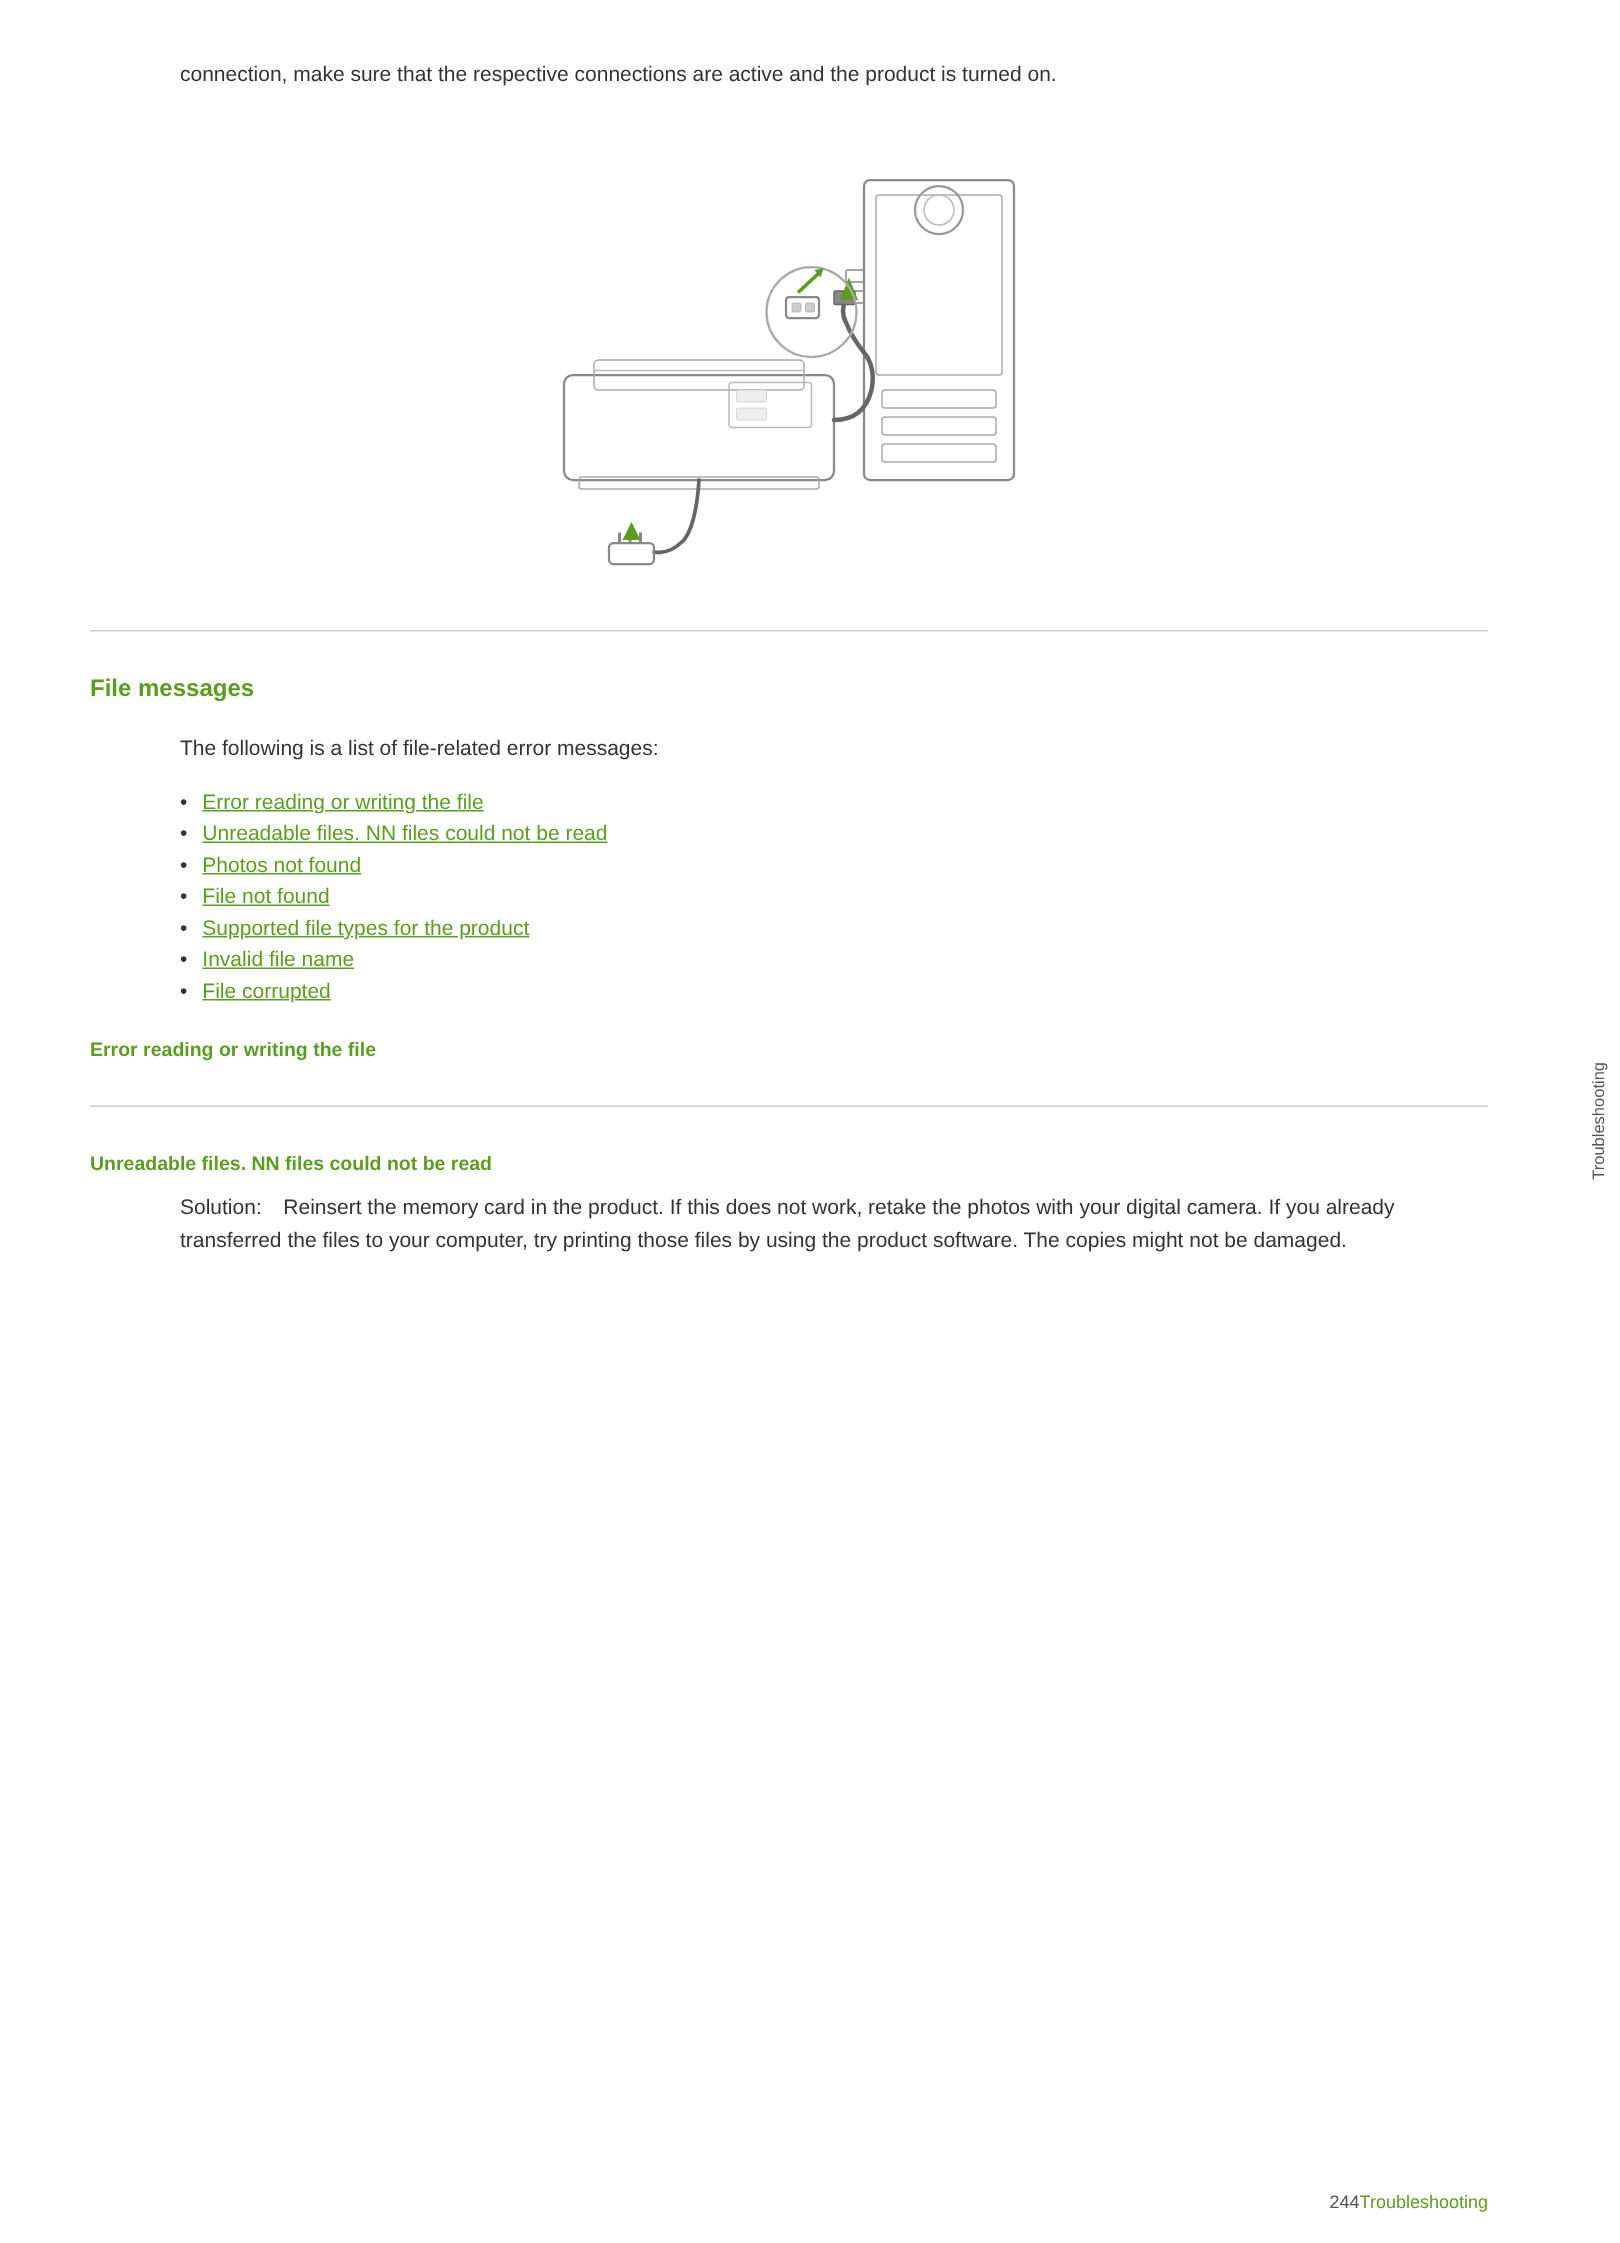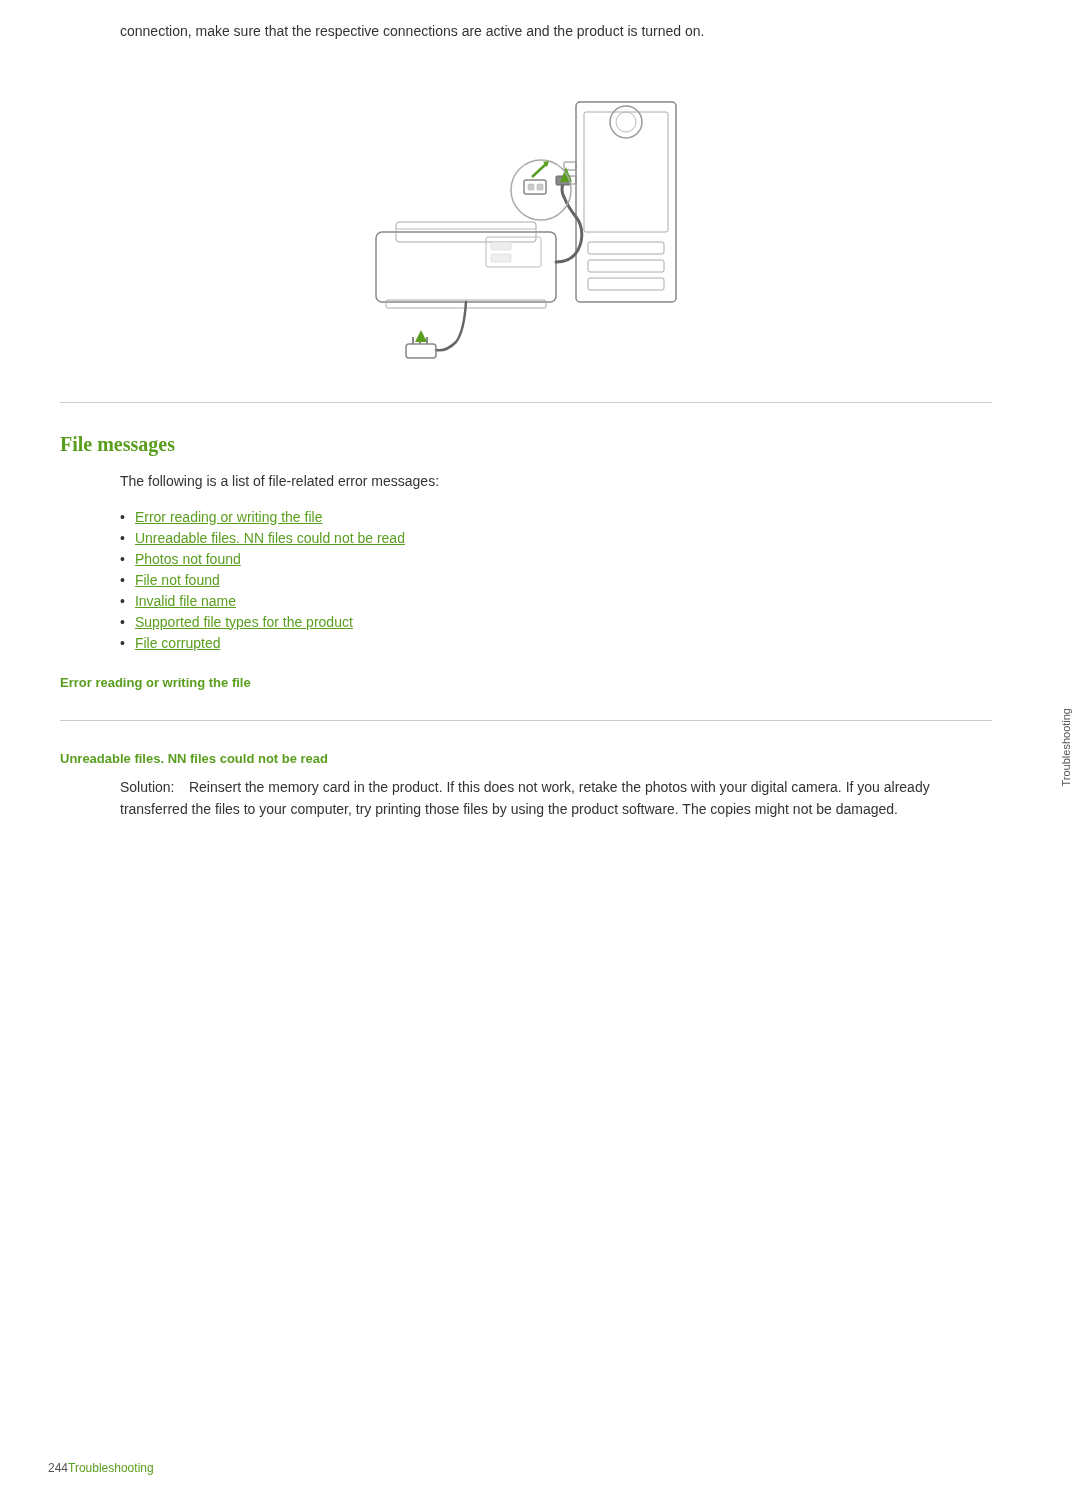--- a/index.html
+++ b/index.html
@@ -32,20 +32,21 @@
       font-size: 13px;
       margin-bottom: 20px;
     }
 
     
     .body-text {
       font-size: 14px;
       line-height: 1.6;
       margin-bottom: 16px;
       margin-left: 60px;
+      margin-top: 18px;
     }
 
     
     .illustration-area {
       width: 100%;
       display: flex;
       justify-content: center;
       margin: 30px 0;
     }
 
@@ -71,24 +72,23 @@
     
     .divider {
       border: none;
       border-top: 1px solid #ccc;
       margin: 30px 0;
     }
 
     
     .section-heading {
       color: #5a9e1e;
-      font-size: 20px;
+      font-size: 16px;
       font-weight: bold;
       margin-bottom: 14px;
-      font-family: Liberation Serif, serif;
     }
 
     
     .subsection-heading {
       color: #5a9e1e;
       font-size: 13px;
       font-weight: bold;
       margin-bottom: 10px;
     }
 
@@ -116,24 +116,24 @@
     .file-list li a {
       color: #5a9e1e;
       text-decoration: underline;
       cursor: pointer;
     }
 
     
     .footer {
       position: absolute;
       bottom: 20px;
-      left: 48px;
+      left: 68px;
       right: 60px;
       display: flex;
-      justify-content: flex-start;
+      justify-content: flex-end;
       align-items: center;
       font-size: 12px;
       color: #555;
     }
 
     .footer-page {
       font-size: 12px;
       color: #555;
     }
 
@@ -241,24 +241,24 @@
       <li>
         <a>Unreadable files. NN files could not be read</a>
       </li>
       <li>
         <a>Photos not found</a>
       </li>
       <li>
         <a>File not found</a>
       </li>
       <li>
+        <a>Supported file types for the product</a>
+      </li>
+      <li>
         <a>Invalid file name</a>
-      </li>
-      <li>
-        <a>Supported file types for the product</a>
       </li>
       <li>
         <a>File corrupted</a>
       </li>
     </ul>
 
     <div style="margin-left: 0; margin-bottom: 16px;">
       <h3 class="subsection-heading">Error reading or writing the file</h3>
 
 

